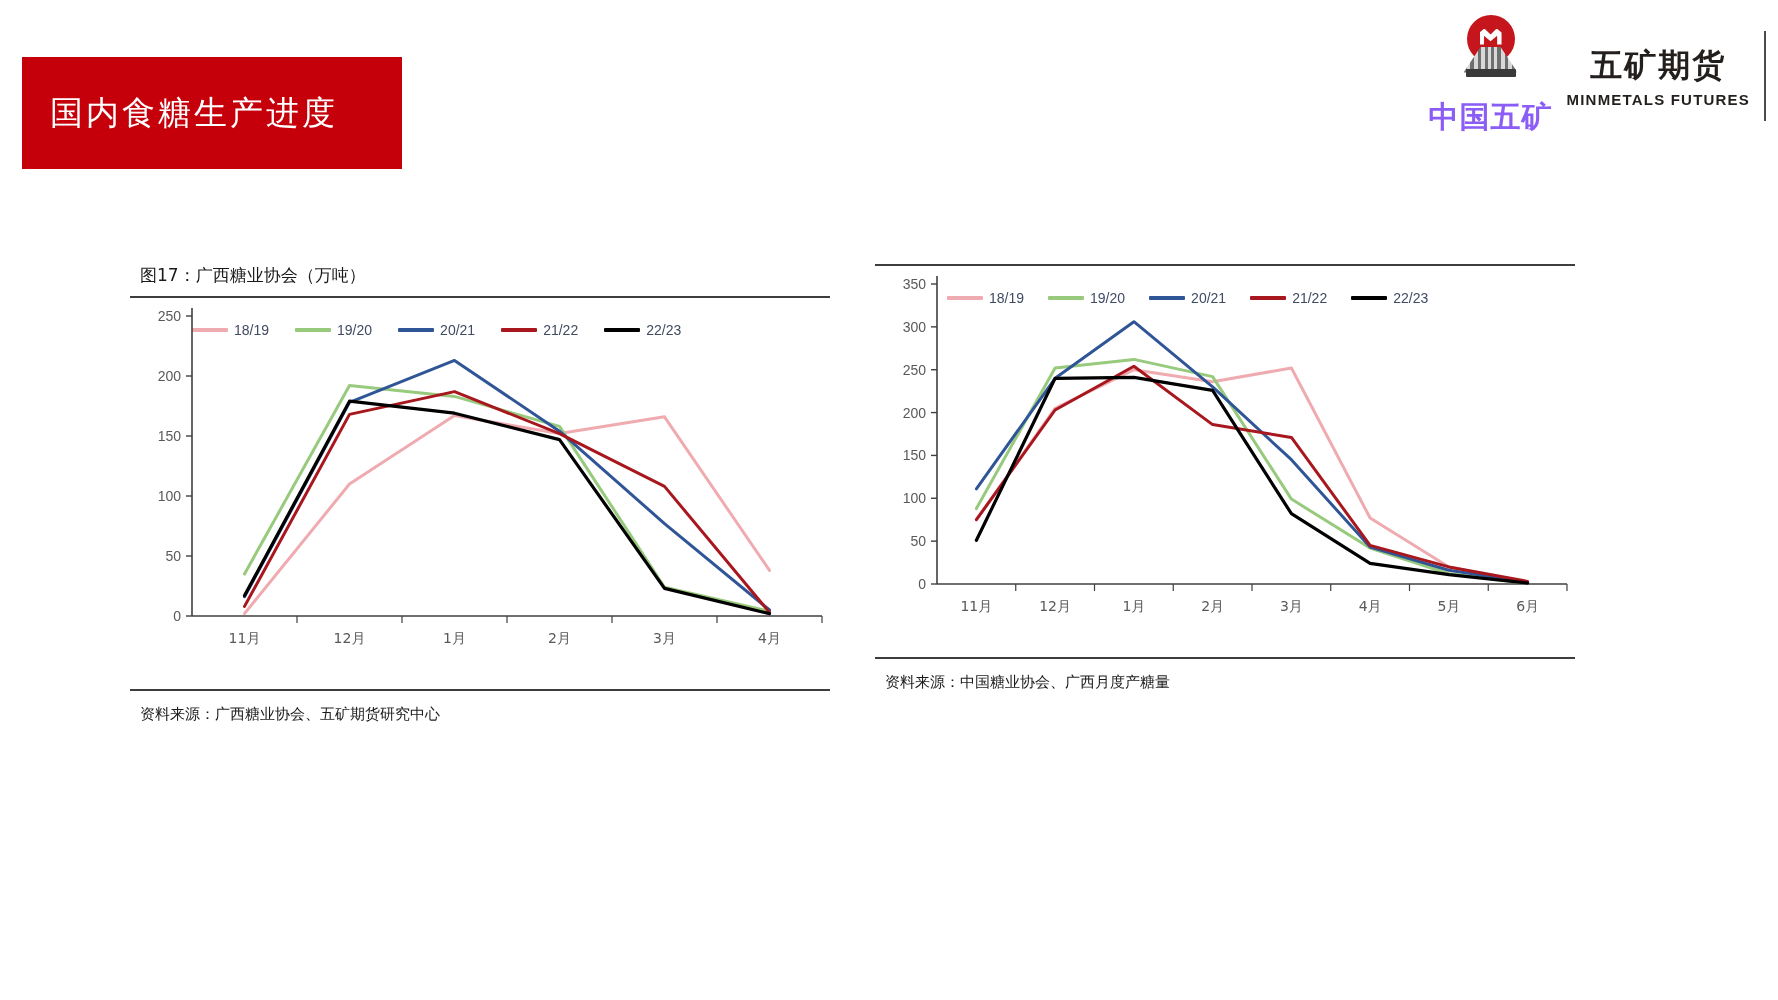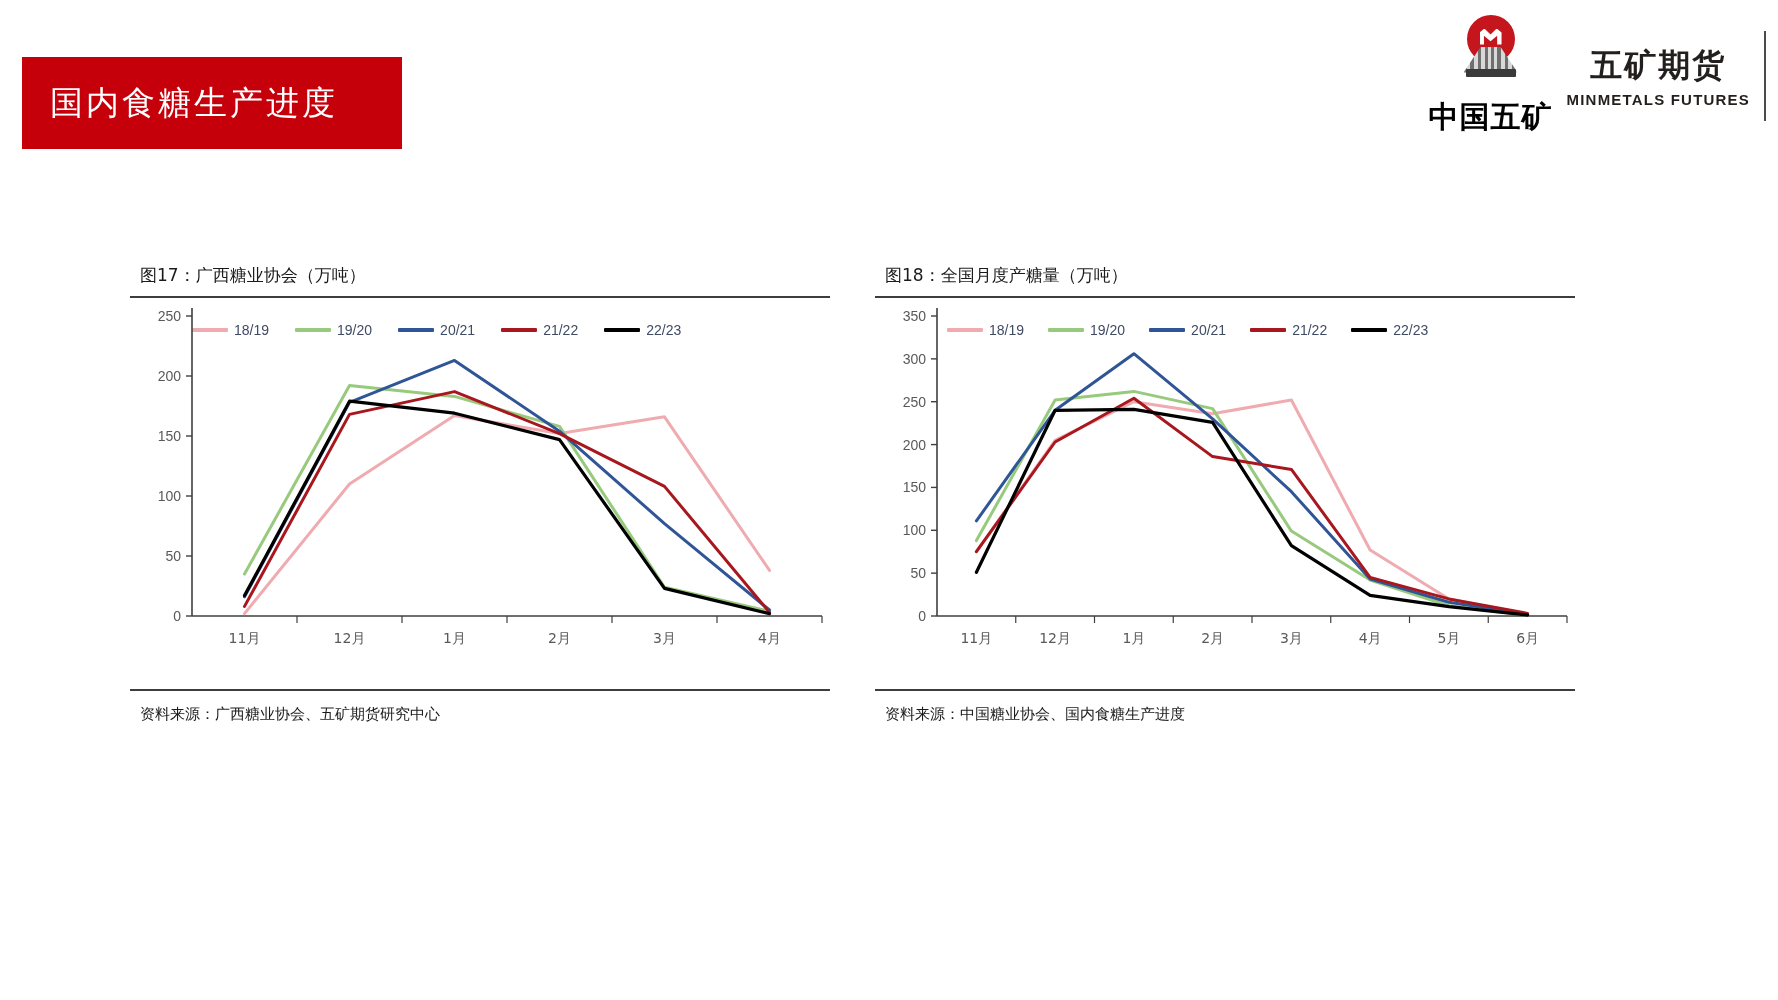--- a/index.html
+++ b/index.html
@@ -8,21 +8,21 @@
     width:1778px; height:1000px;
     background:#ffffff;
     font-family:"Liberation Sans","DejaVu Sans",sans-serif;
     overflow:hidden;
     position:relative;
   }
 
   
   #title-banner{
     position:absolute; left:22px; top:57px;
-    width:380px; height:92px;
+    width:380px; height:112px;
     background:#c5000b;
     display:flex; align-items:center;
   }
   #title-banner .txt{
     color:#ffffff; font-size:33px; letter-spacing:3px;
     padding-left:28px; font-weight:400;
     font-family:"DejaVu Sans","Liberation Sans",sans-serif;
   }
 
   #logo-bar{
@@ -46,21 +46,21 @@
     background:linear-gradient(90deg,#6f6f6f 0 6%,#d8d8d8 6% 12%,#6f6f6f 12% 18%,
       #d8d8d8 18% 25%,#6f6f6f 25% 31%,#d8d8d8 31% 38%,#6f6f6f 38% 44%,#d8d8d8 44% 50%,
       #6f6f6f 50% 56%,#d8d8d8 56% 62%,#6f6f6f 62% 69%,#d8d8d8 69% 75%,#6f6f6f 75% 81%,
       #d8d8d8 81% 88%,#6f6f6f 88% 94%,#d8d8d8 94% 100%);
     clip-path:polygon(32% 0%,68% 0%,100% 100%,0% 100%);
   }
   .mm-emblem .bar{
     position:absolute; left:6px; top:54px; width:50px; height:8px;
     background:#3a3a3a; border-radius:1px;
   }
-  .cn-name{ font-size:30px; font-weight:bold; color:#000000; letter-spacing:1px;
+  .cn-name{ font-size:30px; font-weight:bold; color:#8b5cf6; letter-spacing:1px;
             font-family:Liberation Mono, monospace; margin-top:20px; }
 
   .divider-v{ width:2px; height:90px; background:#4b4b4b; }
 
   .mf-grp{ display:flex; flex-direction:column; align-items:center;justify-content:center; }
   .mf-cn{ font-size:32px; font-weight:bold; color:#231f1d; letter-spacing:2px;
           font-family:"DejaVu Sans","Liberation Sans",sans-serif; }
   .mf-en{ font-size:15px; font-weight:bold; color:#231f1d; letter-spacing:1.2px; margin-top:3px;}
 
   .ann-grp{ display:flex; flex-direction:column; align-items:center; width:120px;}
@@ -208,21 +208,20 @@
         <polyline points="114.5,298.8 219.5,104.4 324.5,62.4 429.5,133.2 534.5,225.6 639.5,312.0" fill="none" stroke="#2f5597" stroke-width="3" stroke-linejoin="round" stroke-linecap="round"></polyline>
         <polyline points="114.5,308.4 219.5,116.4 324.5,93.6 429.5,135.6 534.5,188.4 639.5,314.4" fill="none" stroke="#a8161e" stroke-width="3" stroke-linejoin="round" stroke-linecap="round"></polyline>
         <polyline points="114.5,297.6 219.5,103.2 324.5,115.2 429.5,141.6 534.5,290.4 639.5,315.6" fill="none" stroke="#000000" stroke-width="3.2" stroke-linejoin="round" stroke-linecap="round"></polyline>
       </svg>
   </div>
   <div class="src-rule"></div>
   <div class="src-txt">资料来源：广西糖业协会、五矿期货研究中心</div>
 </div>
 
 <div class="panel" id="panel-right">
-  <div class="panel-title">图18：全国月度产糖量（万吨）</div>
   <div class="rule"></div>
   <div class="chart-box">
     <div class="legend">
         <div class="leg-item">
           <span class="leg-line" style="background: rgb(239, 171, 176);"></span>
           <span class="leg-lbl">18/19</span>
         </div>
         <div class="leg-item">
           <span class="leg-line" style="background: rgb(151, 202, 124);"></span>
           <span class="leg-lbl">19/20</span>
@@ -276,14 +275,14 @@
         <line x1="692" y1="318" x2="692" y2="325" stroke="#3f3f3f" stroke-width="1.2"></line>
         <text x="652.625" y="345" text-anchor="middle" class="xtick">6月</text>
         <polyline points="101.4,253.7 180.1,142.3 258.9,103.7 337.6,115.7 416.4,102.0 495.1,252.0 573.9,300.9 652.6,316.3" fill="none" stroke="#efabb0" stroke-width="3" stroke-linejoin="round" stroke-linecap="round"></polyline>
         <polyline points="101.4,242.6 180.1,102.0 258.9,93.4 337.6,110.6 416.4,233.1 495.1,282.0 573.9,307.7 652.6,317.1" fill="none" stroke="#97ca7c" stroke-width="3" stroke-linejoin="round" stroke-linecap="round"></polyline>
         <polyline points="101.4,222.9 180.1,112.3 258.9,55.7 337.6,120.9 416.4,193.7 495.1,281.1 573.9,304.3 652.6,316.3" fill="none" stroke="#2f5597" stroke-width="3" stroke-linejoin="round" stroke-linecap="round"></polyline>
         <polyline points="101.4,253.7 180.1,144.0 258.9,100.3 337.6,158.6 416.4,171.4 495.1,279.4 573.9,300.9 652.6,315.4" fill="none" stroke="#a8161e" stroke-width="3" stroke-linejoin="round" stroke-linecap="round"></polyline>
         <polyline points="101.4,274.3 180.1,112.3 258.9,111.4 337.6,124.3 416.4,247.7 495.1,297.4 573.9,308.6 652.6,317.1" fill="none" stroke="#000000" stroke-width="3.2" stroke-linejoin="round" stroke-linecap="round"></polyline>
       </svg>
   </div>
   <div class="src-rule"></div>
-  <div class="src-txt">资料来源：中国糖业协会、国内食糖生产进度</div>
+  <div class="src-txt">资料来源：中国糖业协会、广西月度产糖量</div>
 </div>
 
 </body></html>

